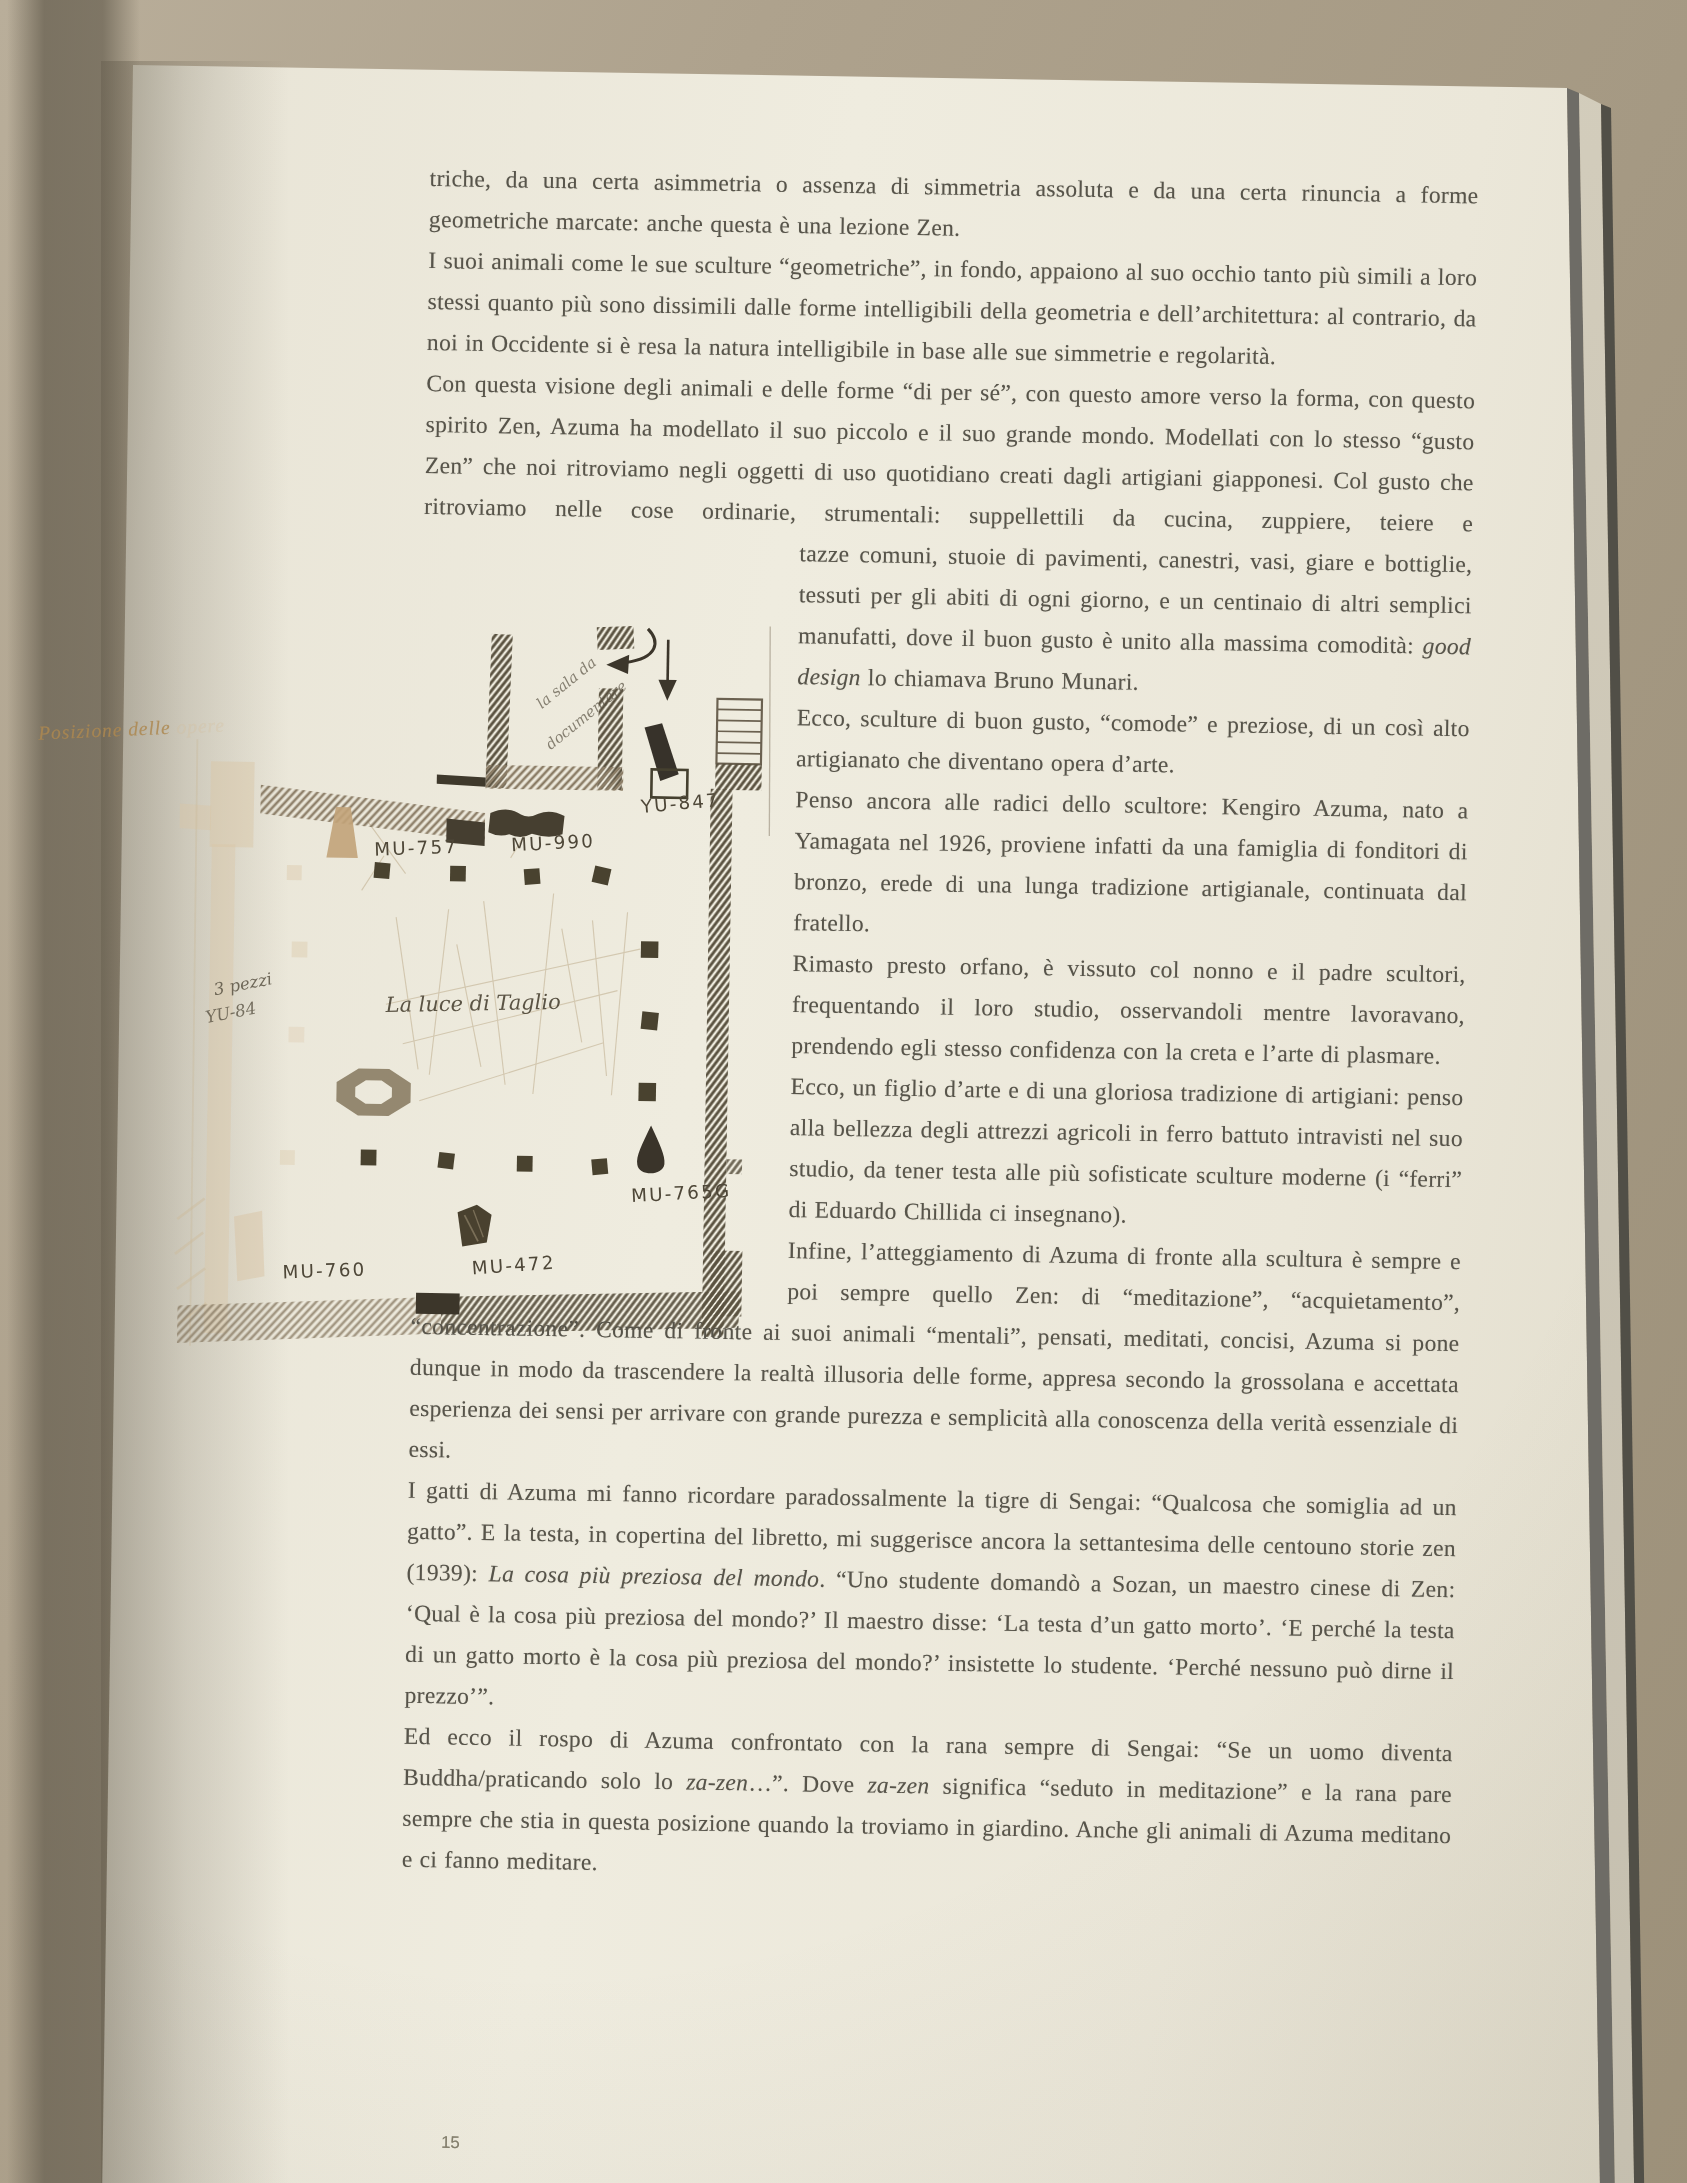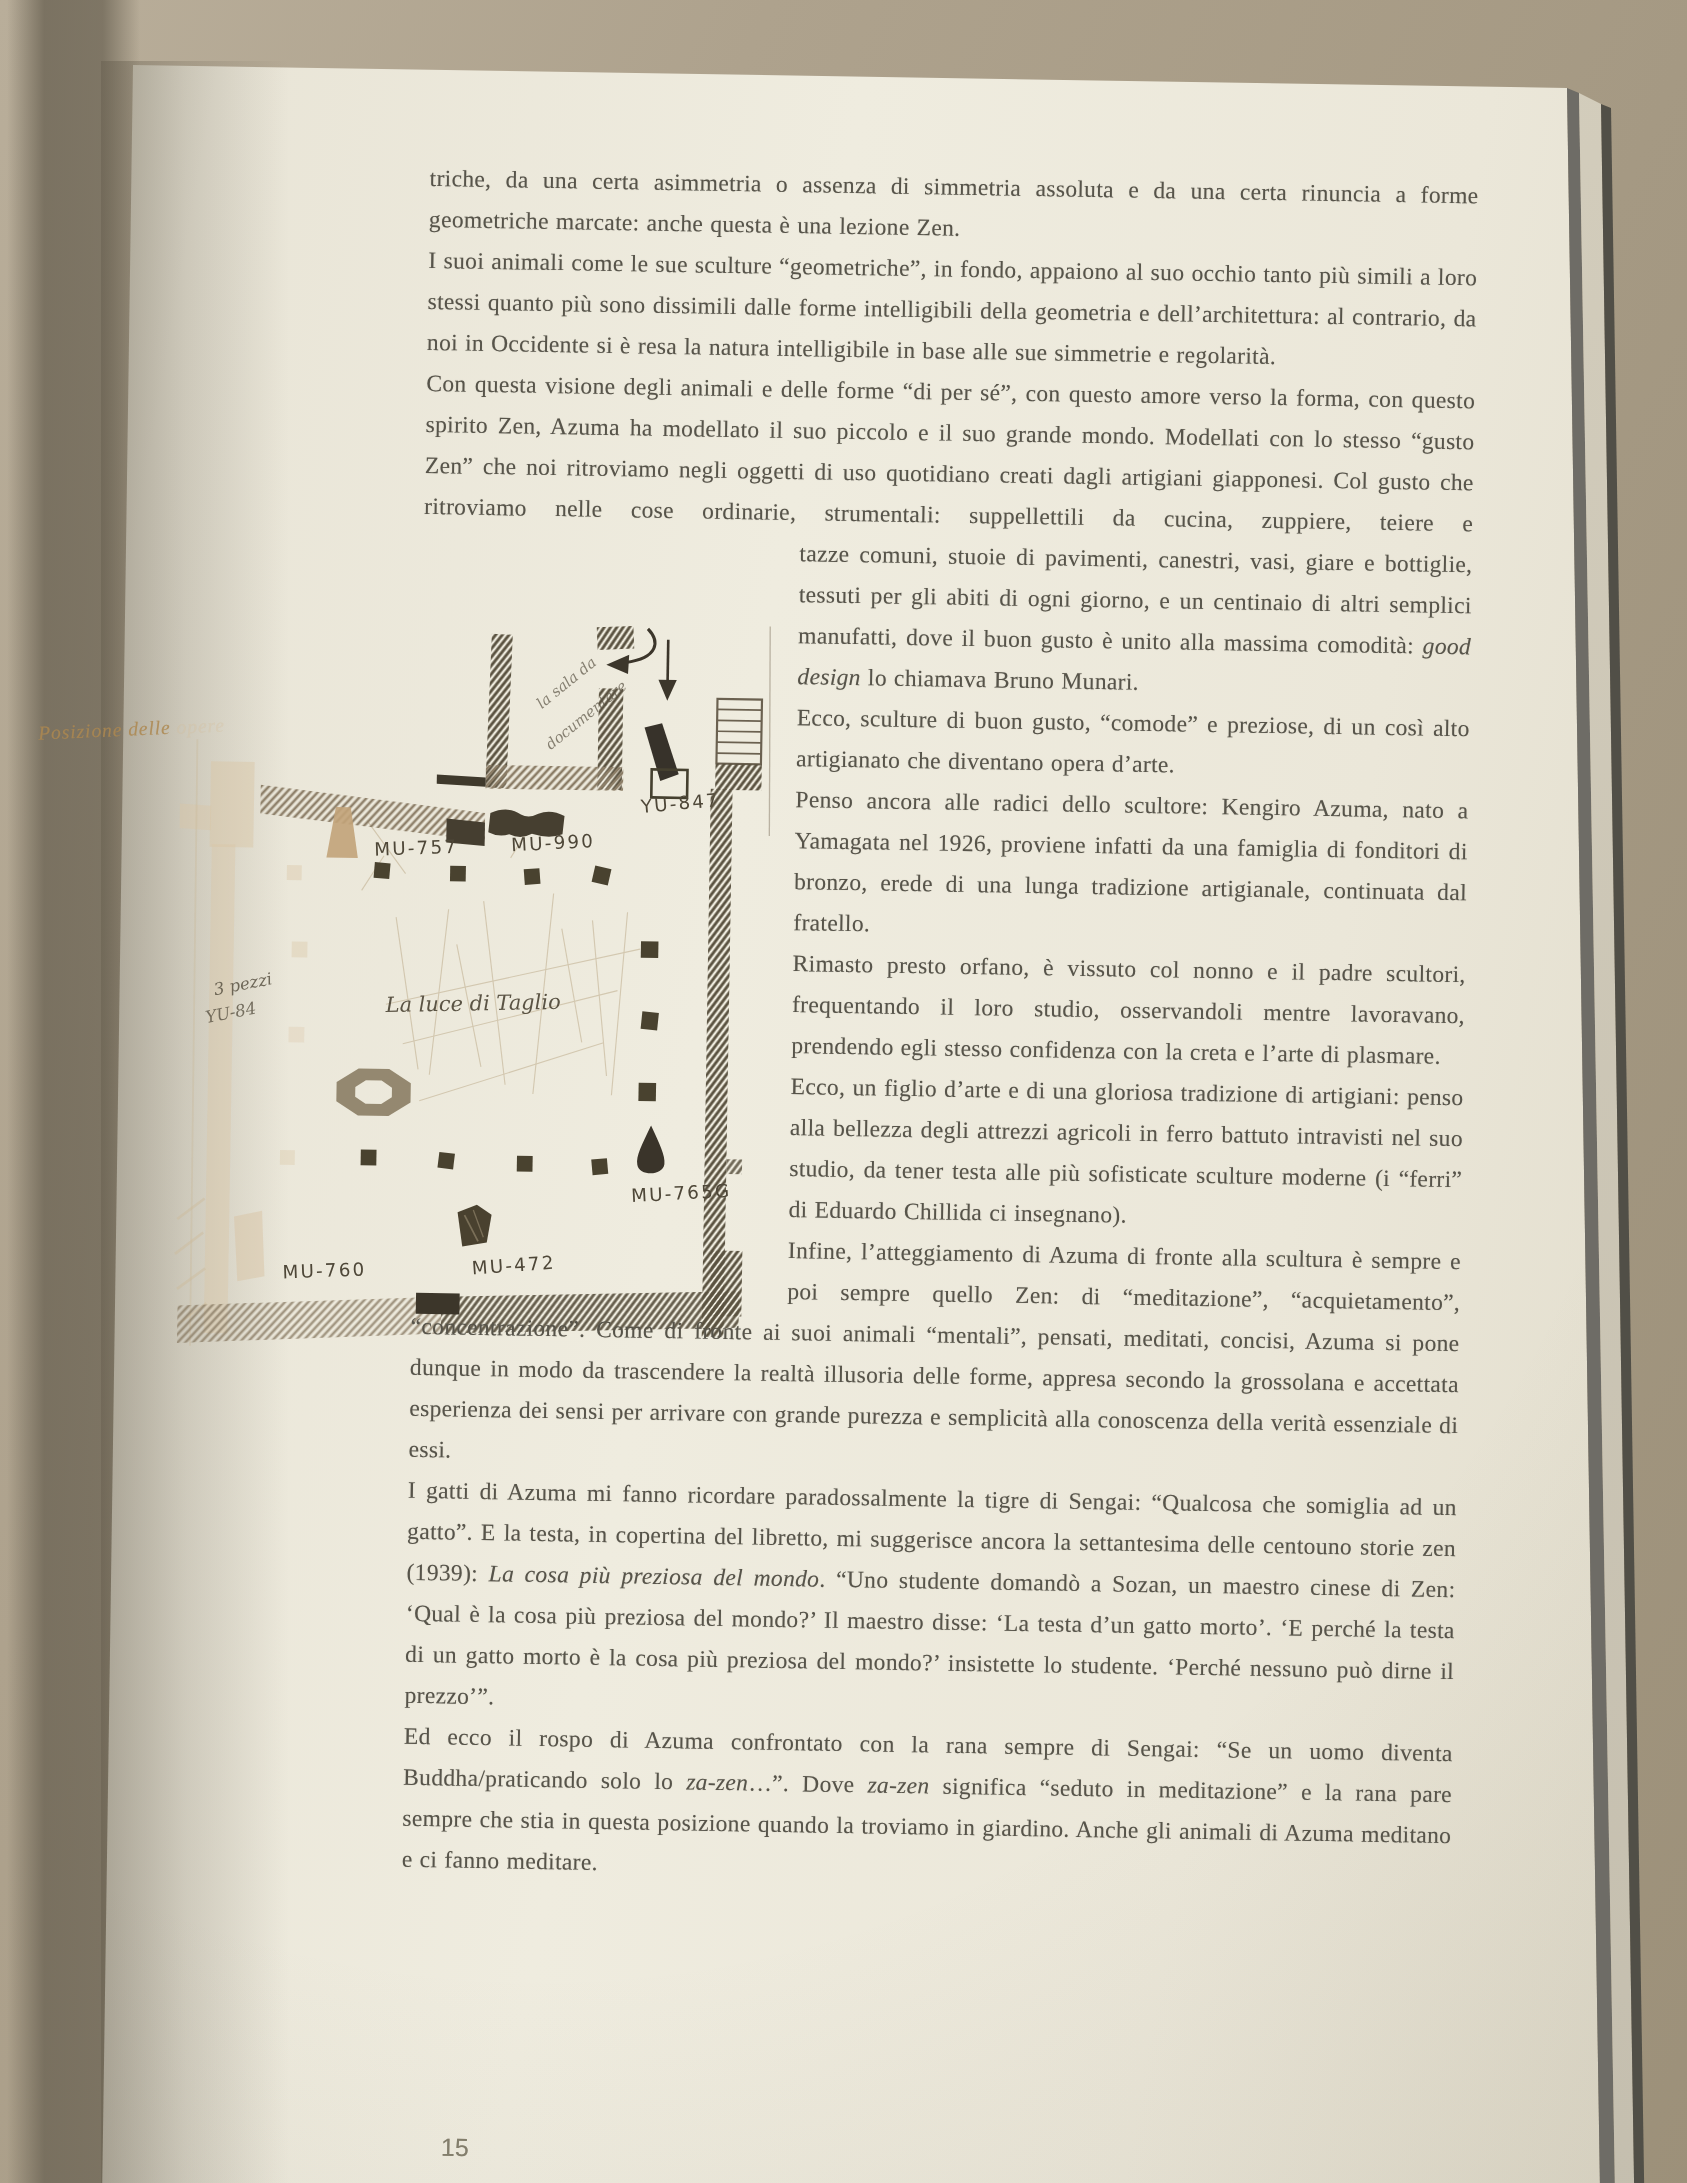--- a/index.html
+++ b/index.html
@@ -24,21 +24,21 @@
 
   
   .text-col{position:absolute;left:430px;top:158px;width:1049px;
     font-size:23.6px;line-height:41px;color:#57544a;letter-spacing:0.3px;word-spacing:0.9px;
     text-align:justify;transform:rotate(.95deg);transform-origin:0 0;
     text-shadow:0 0 0.9px rgba(87,84,74,.35);}
   .para{margin:0;hyphens:auto;}
   .para.cont{text-align-last:justify;}
   .fig-spacer{float:left;width:376px;height:772px;}
   .pagenum{position:absolute;left:441px;top:2133px;font-family:"Liberation Sans",sans-serif;
-    font-size:25px;color:#837e6c;transform:rotate(1deg);text-shadow:0 0 0.4px rgba(130,125,108,.5);}
+    font-size:17px;color:#837e6c;transform:rotate(1deg);text-shadow:0 0 0.4px rgba(130,125,108,.5);}
 
   
   .margin-note{position:absolute;left:38px;top:716px;width:306px;transform:rotate(-2.5deg);
     font-style:italic;font-size:19.6px;letter-spacing:0.9px;color:#ad8850;opacity:.85;
     text-shadow:0 0 0.9px rgba(173,136,80,.4);}
   .margin-note .faint{opacity:.32;color:#d8bf97;}
 
   
   .sketch{position:absolute;left:183px;top:608px;transform:rotate(.95deg);transform-origin:0 0;}
   .hand{font-family:"DejaVu Sans",sans-serif;font-size:42px;letter-spacing:5px;fill:#4e4738;}

